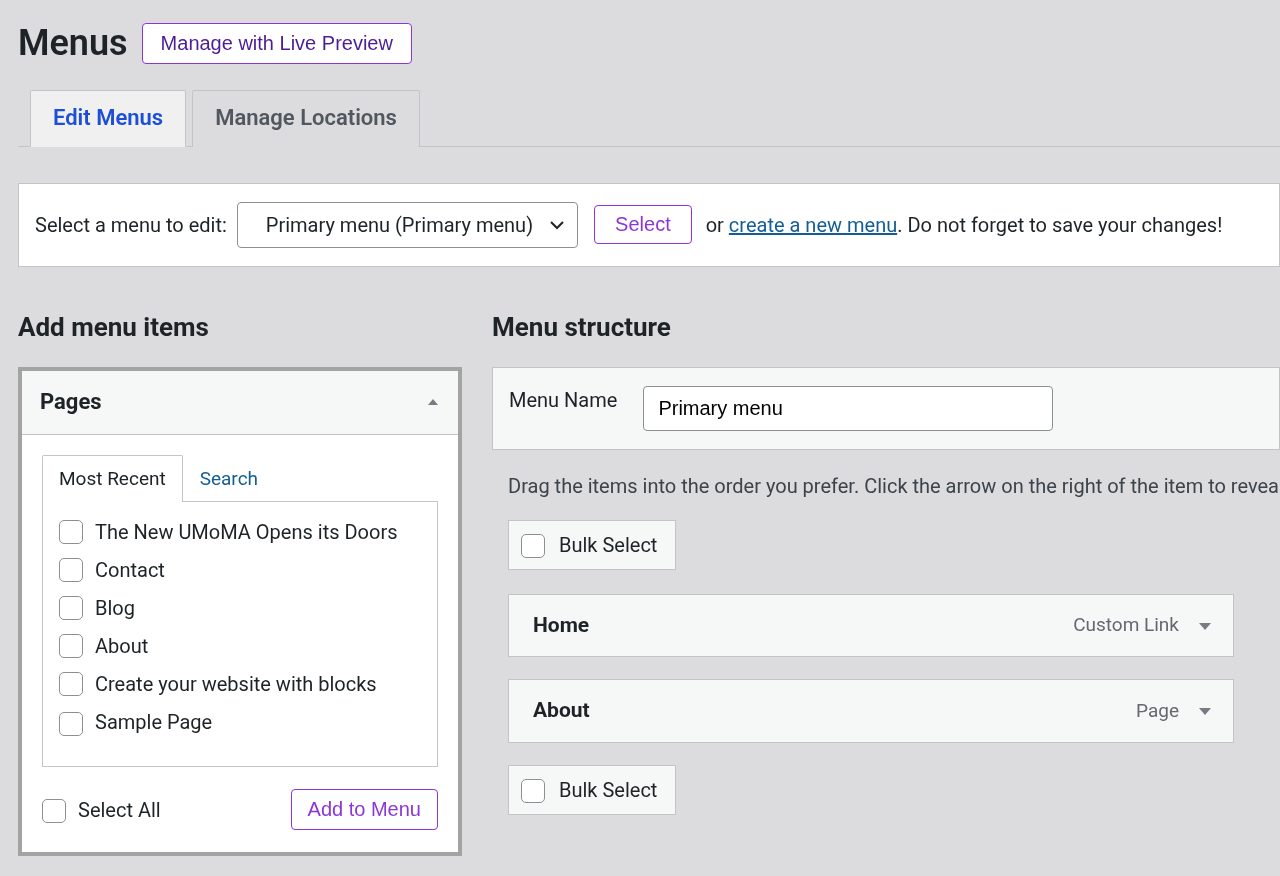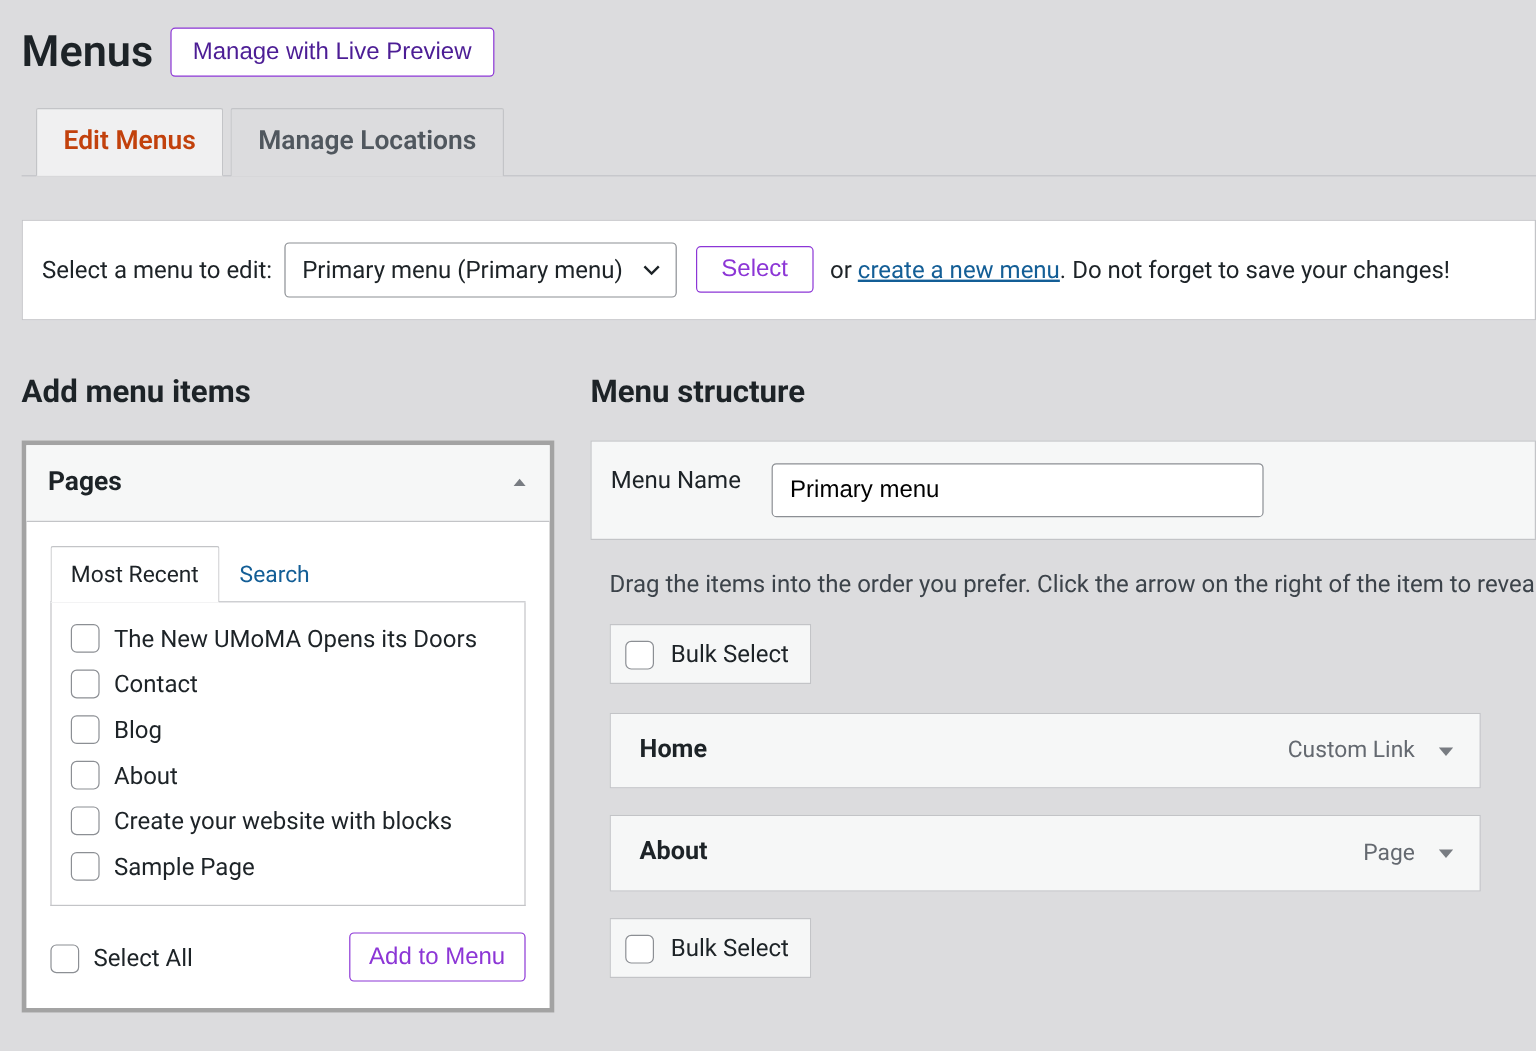--- a/index.html
+++ b/index.html
@@ -37,37 +37,37 @@
   border: 1.5px solid #c3c4c7;
   border-bottom: none;
   margin-right: 6px;
   margin-bottom: -1.5px;
   cursor: pointer;
   border-radius: 2px 2px 0 0;
 }
 .nav-tab.active {
   background: #f0f0f1;
   border-bottom: 1.5px solid #f0f0f1;
-  color: #c2410c;
+  color: #1d4ed8;
 }
 .select-bar {
   background: #fff;
   border: 1px solid #c3c4c7;
   padding: 18px 16px;
   margin-top: 36px;
   display: flex;
   align-items: center;
   flex-wrap: wrap;
   gap: 10px;
 }
 .select-label { font-size: 20px; }
 .dropdown {
   border: 1.5px solid #8c8f94;
   border-radius: 4px;
-  padding: 8px 44px 8px 14px;
+  padding: 8px 44px 8px 28px;
   font-size: 20px;
   background: #fff;
   position: relative;
   display: inline-flex;
   align-items: center;
   cursor: pointer;
   text-align: right;
 }
 .dropdown-chevron {
   position: absolute;
@@ -131,21 +131,21 @@
   border-top: none;
   padding: 16px 16px 18px 16px;
 }
 .check-row {
   display: flex;
   align-items: flex-start;
   gap: 12px;
   margin-bottom: 10px;
   font-size: 20px;
 }
-.check-row:last-child { margin-bottom: 0; }
+.check-row:last-child { margin-bottom: 12px; align-items: flex-end; }
 .checkbox {
   width: 24px;
   height: 24px;
   border: 1.5px solid #8c8f94;
   border-radius: 5px;
   flex-shrink: 0;
   margin-top: 2px;
   cursor: pointer;
   background: #fff;
 }

